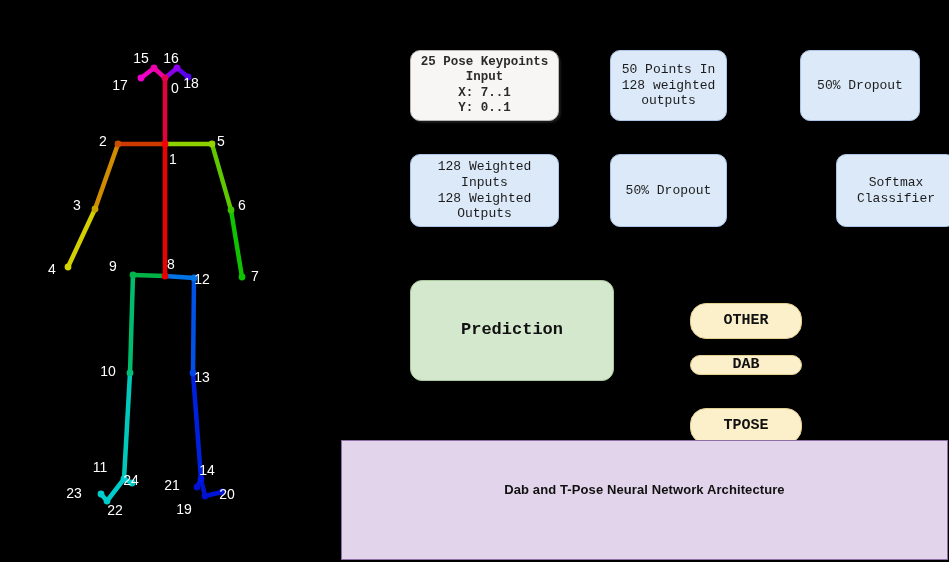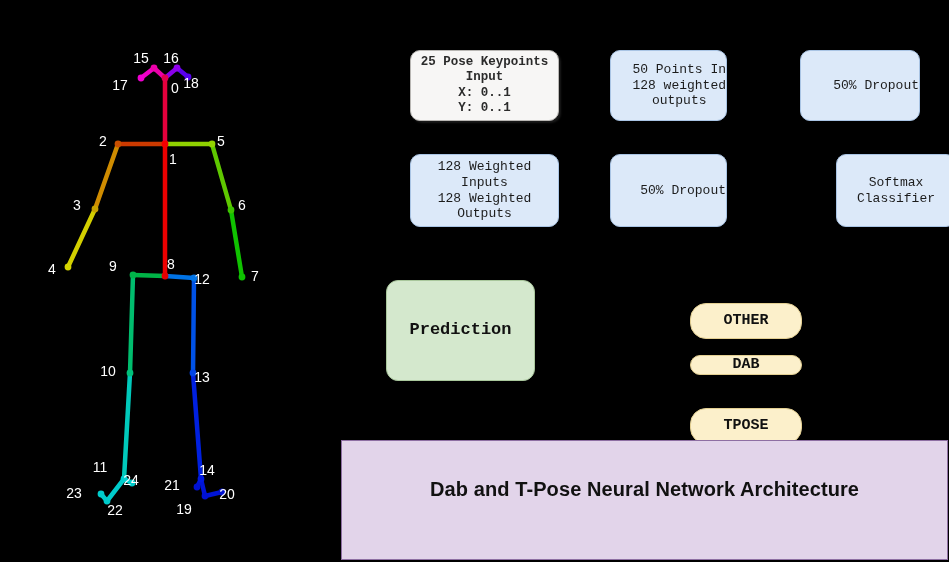--- a/index.html
+++ b/index.html
@@ -17,31 +17,31 @@
   
   .node{position:absolute;box-sizing:border-box;display:flex;align-items:center;
         justify-content:center;text-align:center;border-radius:10px;
         line-height:1.22;font-family:Liberation Mono, monospace;}
   .node span{display:block;}
 
   .node-input{background:#f7f6f5;border:1.4px solid #b8b6b3;color:#2b2b2b;
               font-size:12.5px;font-weight:bold;
               box-shadow:2px 2px 2px rgba(255,255,255,0.10);}
   .node-dense{background:#dce9f9;border:1.4px solid #a9c4e4;color:#1c1c1c;
-              font-size:13px;font-weight:400;justify-content:flex-end;}
+              font-size:13px;font-weight:400;}
   .node-pred{background:#d4e8cd;border:1.4px solid #a9c79c;color:#111;
              font-size:17px;font-weight:bold;border-radius:12px;}
   .node-out{background:#fcf0cb;border:1.6px solid #e3cf92;color:#111;
             font-size:15px;font-weight:bold;border-radius:16px;margin-top:33px;}
 
   
   #banner{position:absolute;left:341px;top:440px;width:607px;height:120px;
           background:#e2d4ea;border:1.5px solid #8e6fa3;box-sizing:border-box;
           display:flex;flex-direction:column;align-items:center;justify-content:center;}
-  #banner-title{font-size:20px;font-weight:bold;color:#111;margin-bottom:22px;
+  #banner-title{font-size:13px;font-weight:bold;color:#111;margin-bottom:22px;
                 letter-spacing:.1px;}
   #banner-url{font-size:13.5px;color:#111;}
 </style>
 </head>
 <body>
 
 <div id="stage">
 
   <div id="skeleton-panel">
     <svg id="skeleton-svg" width="340" height="562">
@@ -126,21 +126,21 @@
           <text x="131" y="485" class="kp-label" text-anchor="middle">24</text>
         </g>
     </svg>
   </div>
 
   <div id="nodes-layer">
       <div class="node node-input" style="left: 410px; top: 50px; width: 149px; height: 71px;">
         <div>
           <span>25 Pose Keypoints</span>
           <span>Input</span>
-          <span>X: 0..1</span>
+          <span>X: 7..1</span>
           <span>Y: 0..1</span>
         </div>
       </div>
       <div class="node node-dense" style="left: 610px; top: 50px; width: 117px; height: 71px;">
         <div>
           <span>50 Points In</span>
           <span>128 weighted</span>
           <span>outputs</span>
         </div>
       </div>
@@ -158,21 +158,21 @@
       <div class="node node-dense" style="left: 610px; top: 154px; width: 117px; height: 73px;">
         <div>
           <span>50% Dropout</span>
         </div>
       </div>
       <div class="node node-dense" style="left: 800px; top: 154px; width: 120px; height: 73px; margin-left: 36px;">
         <div>
           <span>Softmax Classifier</span>
         </div>
       </div>
-      <div class="node node-pred" style="left: 386px; top: 280px; width: 149px; height: 101px;">
+      <div class="node node-pred" style="left: 410px; top: 280px; width: 204px; height: 101px;">
         <div>
           <span>Prediction</span>
         </div>
       </div>
       <div class="node node-out" style="left: 690px; top: 270px; width: 112px; height: 36px;">
         <div>
           <span>OTHER</span>
         </div>
       </div>
       <div class="node node-out" style="left: 690px; top: 322px; width: 112px; height: 20px;">

